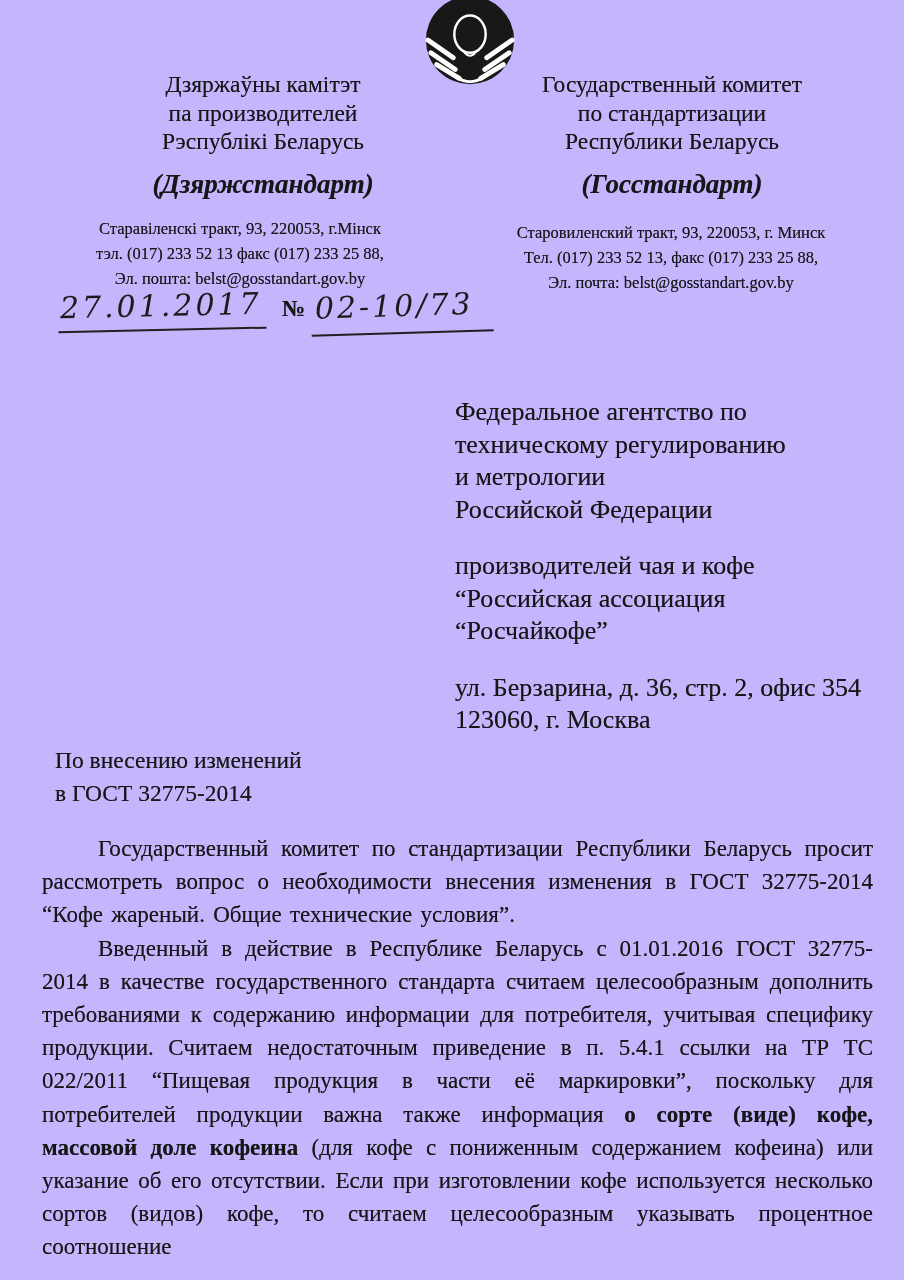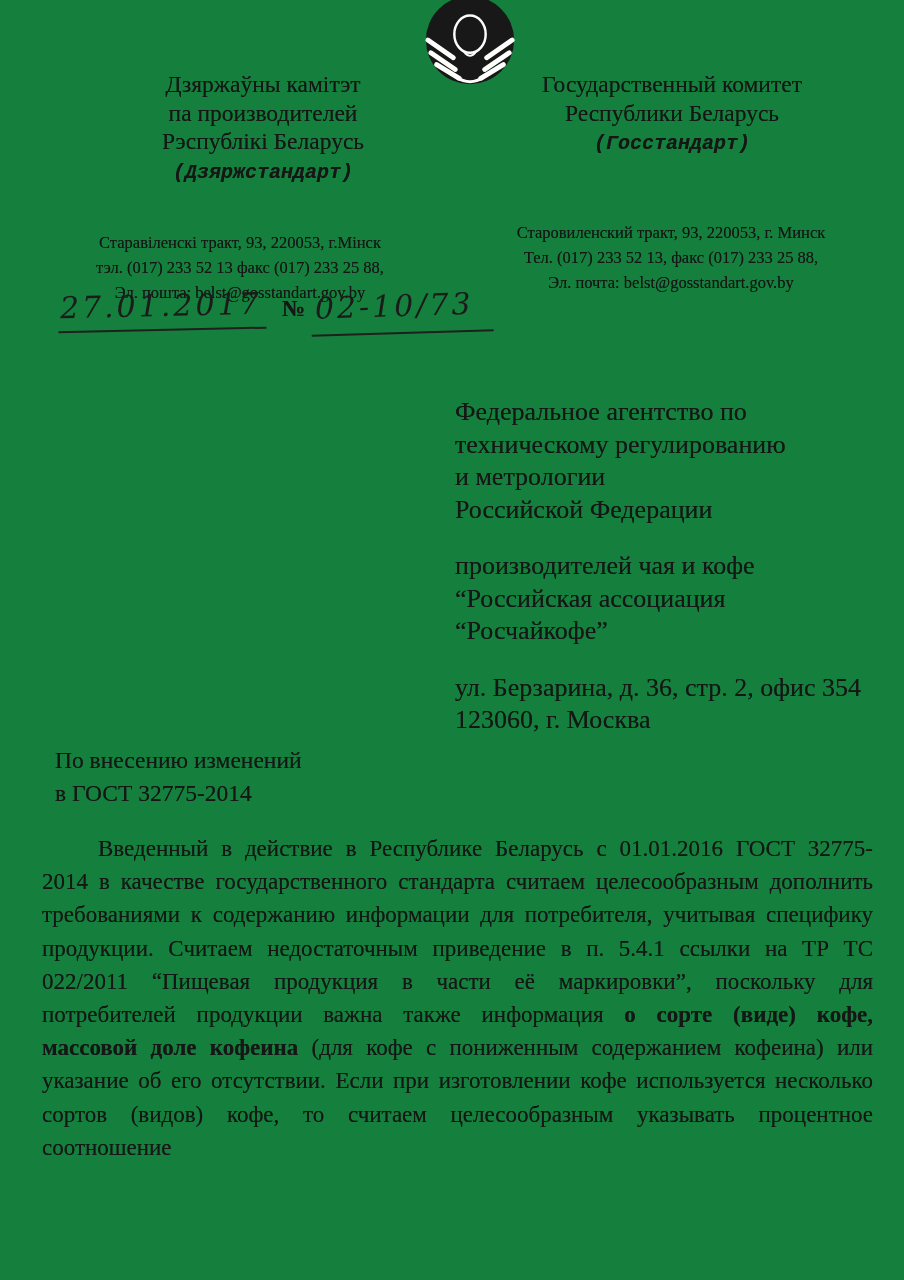--- a/index.html
+++ b/index.html
@@ -1,34 +1,34 @@
 <!DOCTYPE html>
 <html><head>
 <meta charset="utf-8">
 <style>
   html,body { margin:0; padding:0; background:#e8e8e6; }
   .page {
     position:relative;
     width:904px; height:1280px;
     margin:0 auto;
-    background:#15803d;
+    background:#c4b5fd;
     font-family:"Liberation Serif", serif;
     color:#161616;
     overflow:hidden;
     text-shadow:0 0 .4px rgba(10,10,10,.55);
   }
   .emblem { position:absolute; left:421px; top:-6px; width:98px; height:100px; }
 
   .hdr { position:absolute; top:70px; text-align:center; font-size:23.5px; line-height:28.5px; }
   .hdr-left  { left:88px;  width:350px; }
   .hdr-right { left:492px; width:360px; }
-  .org-short { font-weight:bold; font-style:italic; font-size:20px; margin-top:3px;font-family:Liberation Mono, monospace; }
+  .org-short { font-weight:bold; font-style:italic; font-size:27px; margin-top:14px; }
 
   .addr { position:absolute; text-align:center; font-size:16.5px; line-height:25px; }
-  .addr-left  { left:56px;  width:368px; top:216px;margin-top:14px; }
+  .addr-left  { left:56px;  width:368px; top:216px; }
   .addr-right { left:480px; width:382px; top:220px; }
 
   .refline { position:absolute; left:58px; top:288px; white-space:nowrap; }
   .hw {
     font-family:"DejaVu Serif", serif;
     font-style:italic;
     font-size:30px;
     letter-spacing:3px;
     color:#1b1b1b;
     text-shadow:none;
@@ -82,20 +82,21 @@
 
   <div class="hdr hdr-left">
     <div>Дзяржаўны камітэт</div>
     <div>па производителей</div>
     <div>Рэспублікі Беларусь</div>
     <div class="org-short">(Дзяржстандарт)</div>
   </div>
 
   <div class="hdr hdr-right">
     <div>Государственный комитет</div>
+    <div>по стандартизации</div>
     <div>Республики Беларусь</div>
     <div class="org-short">(Госстандарт)</div>
   </div>
 
   <div class="addr addr-left">
     <div>Старавіленскі тракт, 93, 220053, г.Мінск</div>
     <div>тэл. (017) 233 52 13  факс (017) 233 25 88,</div>
     <div>Эл. пошта:  belst@gosstandart.gov.by</div>
   </div>
   <div class="addr addr-right">
@@ -125,16 +126,17 @@
       <div>123060, г. Москва</div>
     </div>
   </div>
 
   <div class="subject">
     <div>По внесению изменений</div>
     <div>в ГОСТ 32775-2014</div>
   </div>
 
   <div class="body-text">
+    <p>Государственный комитет по стандартизации Республики Беларусь просит рассмотреть вопрос о необходимости внесения изменения в ГОСТ 32775-2014 “Кофе жареный. Общие технические условия”.</p>
     <p><span>Введенный в действие в Республике Беларусь с 01.01.2016 ГОСТ 32775-2014 в качестве государственного стандарта считаем целесообразным дополнить требованиями к содержанию информации для потребителя, учитывая специфику продукции. Считаем недостаточным приведение в п. 5.4.1 ссылки на ТР ТС 022/2011 “Пищевая продукция в части её маркировки”, поскольку для потребителей продукции важна также информация </span><b>о сорте (виде) кофе, массовой доле кофеина </b><span>(для кофе с пониженным содержанием кофеина) или указание об его отсутствии. Если при изготовлении кофе используется несколько сортов (видов) кофе, то считаем целесообразным указывать процентное соотношение</span></p>
   </div>
 
 </div>
 
 </body></html>

